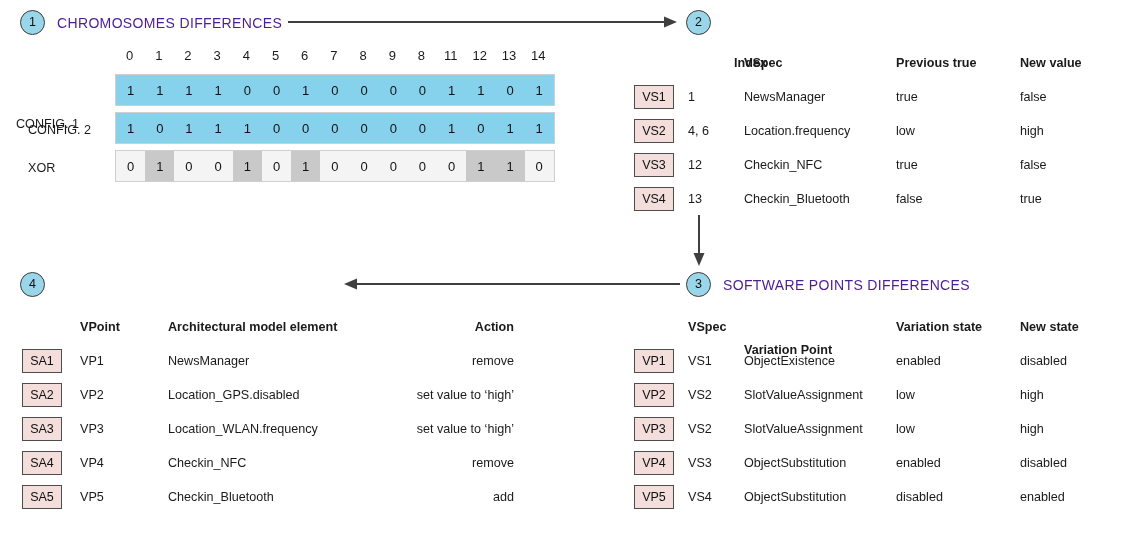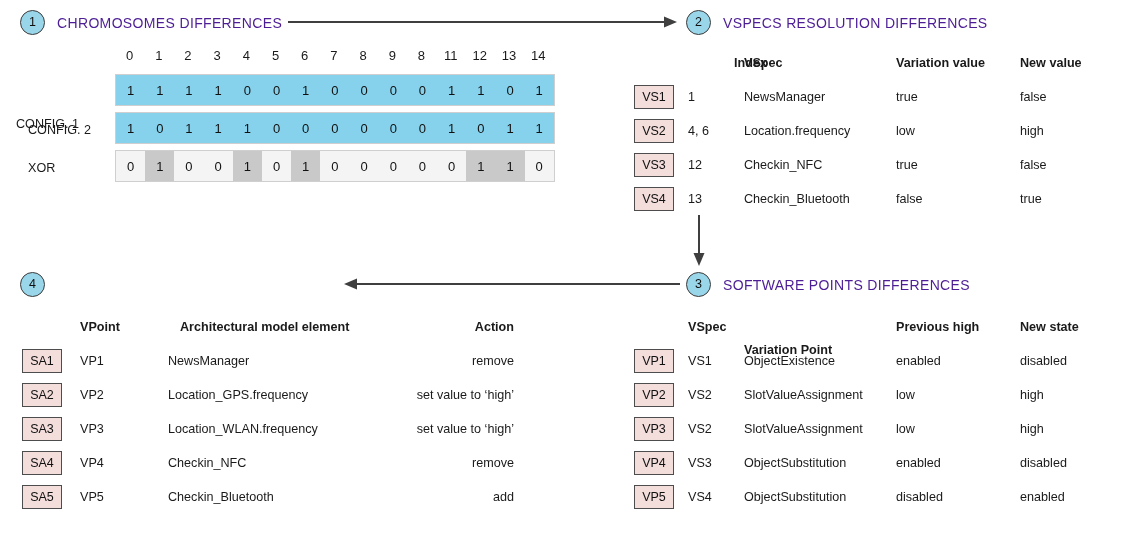--- a/index.html
+++ b/index.html
@@ -76,21 +76,20 @@
 
   <div class="arrow" style="left:288px; top:15px; width:390px; height:14px;">
     <div class="ln" style="left:0; top:6px; width:378px; height:1.6px;"></div>
     <svg width="14" height="14" style="position:absolute; left:376px; top:0;">
       <polygon points="0,1.5 13,7 0,12.5" fill="#3f3f3f"></polygon>
     </svg>
   </div>
 
   <div class="sec-head" style="left:686px; top:10px;">
     <div class="badge-num">2</div>
-    <div class="sec-title">VSPECS RESOLUTION DIFFERENCES</div>
   </div>
 
   <div class="arrow" style="left:692px; top:215px; width:14px; height:52px;">
     <div class="ln" style="left:6px; top:0; width:1.6px; height:40px;"></div>
     <svg width="14" height="14" style="position:absolute; left:0; top:38px;">
       <polygon points="1.5,0 12.5,0 7,13" fill="#3f3f3f"></polygon>
     </svg>
   </div>
 
   <div class="sec-head" style="left:686px; top:272px;">
@@ -182,21 +181,21 @@
           <div class="cell hl">1</div>
           <div class="cell">0</div>
         </div>
       </div>
   </div>
 
   <div class="tbl" id="tbl-vspecs" style="left:634px; top:46px; width:480px;">
       <div class="hdr">
         <div class="col" style="left: 54px; padding-left: 46px;">Index</div>
         <div class="col" style="left: 110px;">VSpec</div>
-        <div class="col" style="left: 262px;">Variation value</div>
+        <div class="col" style="left: 262px;">Previous true</div>
         <div class="col" style="left: 386px;">New value</div>
       </div>
       <div class="row">
         <div class="tagbox">VS1</div>
         <div class="col" style="left: 54px;">1</div>
         <div class="col" style="left: 110px;">NewsManager</div>
         <div class="col" style="left: 262px;">true</div>
         <div class="col" style="left: 386px;">false</div>
       </div>
       <div class="row">
@@ -219,21 +218,21 @@
         <div class="col" style="left: 110px;">Checkin_Bluetooth</div>
         <div class="col" style="left: 262px;">false</div>
         <div class="col" style="left: 386px;">true</div>
       </div>
     </div>
 
   <div class="tbl" id="tbl-varpoints" style="left:634px; top:310px; width:480px;">
       <div class="hdr">
         <div class="col" style="left: 54px;">VSpec</div>
         <div class="col" style="left: 110px; margin-top: 46px;">Variation Point</div>
-        <div class="col" style="left: 262px;">Previous high</div>
+        <div class="col" style="left: 262px;">Variation state</div>
         <div class="col" style="left: 386px;">New state</div>
       </div>
       <div class="row">
         <div class="tagbox">VP1</div>
         <div class="col" style="left: 54px;">VS1</div>
         <div class="col" style="left: 110px;">ObjectExistence</div>
         <div class="col" style="left: 262px;">enabled</div>
         <div class="col" style="left: 386px;">disabled</div>
       </div>
       <div class="row">
@@ -262,33 +261,33 @@
         <div class="col" style="left: 54px;">VS4</div>
         <div class="col" style="left: 110px;">ObjectSubstitution</div>
         <div class="col" style="left: 262px;">disabled</div>
         <div class="col" style="left: 386px;">enabled</div>
       </div>
     </div>
 
   <div class="tbl" id="tbl-arch" style="left:22px; top:310px; width:500px;">
       <div class="hdr">
         <div class="col" style="left: 58px;">VPoint</div>
-        <div class="col" style="left: 158px;">Architectural model element</div>
+        <div class="col" style="left: 146px;">Architectural model element</div>
         <div class="col right" style="right: 8px;">Action</div>
       </div>
       <div class="row">
         <div class="tagbox">SA1</div>
         <div class="col" style="left: 58px;">VP1</div>
         <div class="col" style="left: 146px;">NewsManager</div>
         <div class="col right" style="right: 8px;">remove</div>
       </div>
       <div class="row">
         <div class="tagbox">SA2</div>
         <div class="col" style="left: 58px;">VP2</div>
-        <div class="col" style="left: 146px;">Location_GPS.frequency</div>
+        <div class="col" style="left: 146px;">Location_GPS.disabled</div>
         <div class="col right" style="right: 8px;">set value to ‘high’</div>
       </div>
       <div class="row">
         <div class="tagbox">SA3</div>
         <div class="col" style="left: 58px;">VP3</div>
         <div class="col" style="left: 146px;">Location_WLAN.frequency</div>
         <div class="col right" style="right: 8px;">set value to ‘high’</div>
       </div>
       <div class="row">
         <div class="tagbox">SA4</div>

